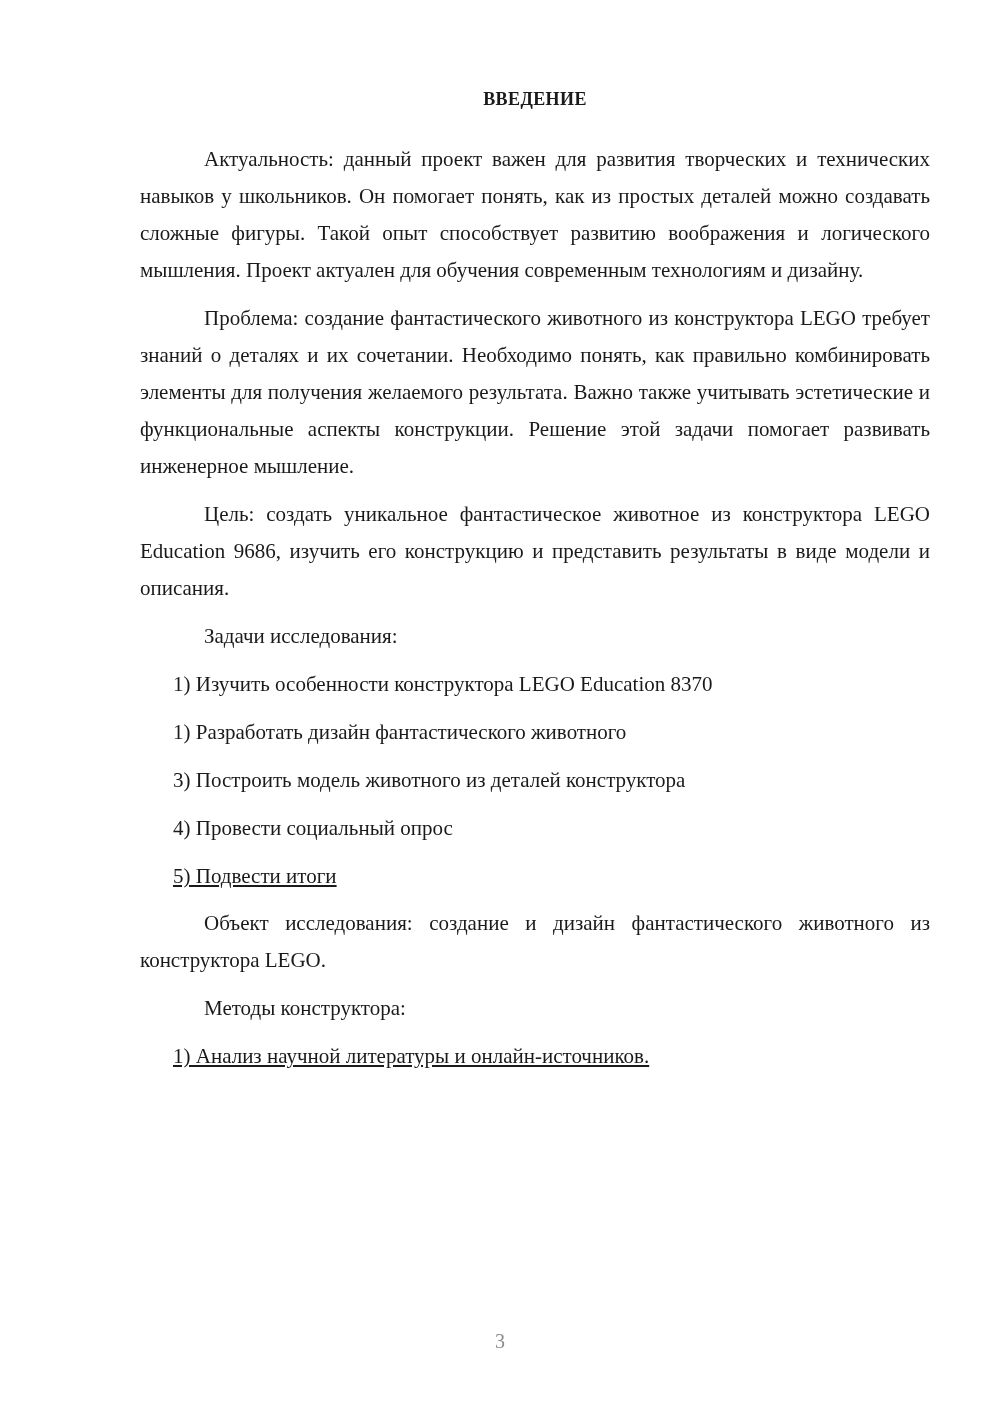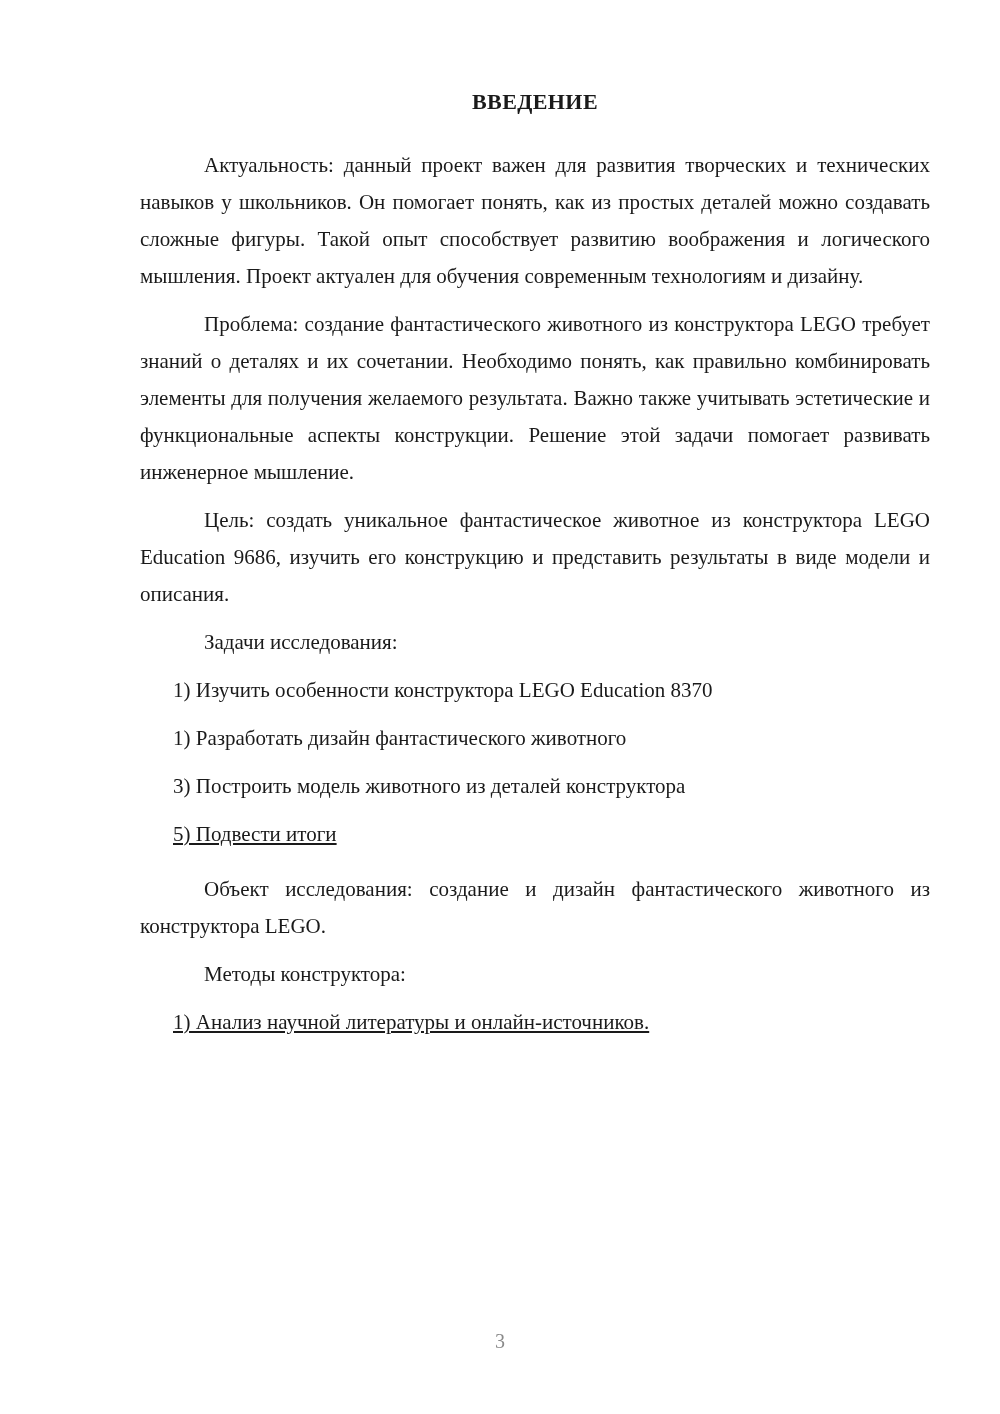--- a/index.html
+++ b/index.html
@@ -22,35 +22,35 @@
   }
 
   .content {
     position: absolute;
     left: 140px;
     top: 88px;
     width: 790px;
   }
 
   .doc-title {
-    font-size: 22px;
+    font-size: 18px;
     font-weight: bold;
     text-align: center;
     letter-spacing: 0.4px;
     margin: 0 0 30px 0;
     line-height: 1.3;
   }
 
   .para {
     font-size: 21px;
     line-height: 37px;
     text-align: justify;
     text-justify: inter-word;
     text-indent: 64px;
-    margin: 8px 0 11px 0;
+    margin: 0 0 11px 0;
     hyphens: none;
   }
 
   .para:last-child {
     margin-bottom: 0;
   }
 
   .list {
     list-style: none;
     margin: 0;
@@ -100,20 +100,21 @@
     <p class="para">Проблема: создание фантастического животного из конструктора LEGO требует знаний о деталях и их сочетании. Необходимо понять, как правильно комбинировать элементы для получения желаемого результата. Важно также учитывать эстетические и функциональные аспекты конструкции. Решение этой задачи помогает развивать инженерное мышление.</p>
 
     <p class="para">Цель: создать уникальное фантастическое животное из конструктора LEGO Education 9686, изучить его конструкцию и представить результаты в виде модели и описания.</p>
 
     <p class="para">Задачи исследования:</p>
 
     <ul class="list">
       <li class="list-item">1) Изучить особенности конструктора LEGO Education 8370</li>
       <li class="list-item">1) Разработать дизайн фантастического животного</li>
       <li class="list-item">3) Построить модель животного из деталей конструктора</li>
+      <li class="list-item">4) Провести социальный опрос</li>
       <li class="list-item">5) Подвести итоги</li>
     </ul>
 
     <div class="block-gap"></div>
 
     <p class="para">Объект исследования: создание и дизайн фантастического животного из конструктора LEGO.</p>
 
 
 
     <p class="para">Методы конструктора:</p>

